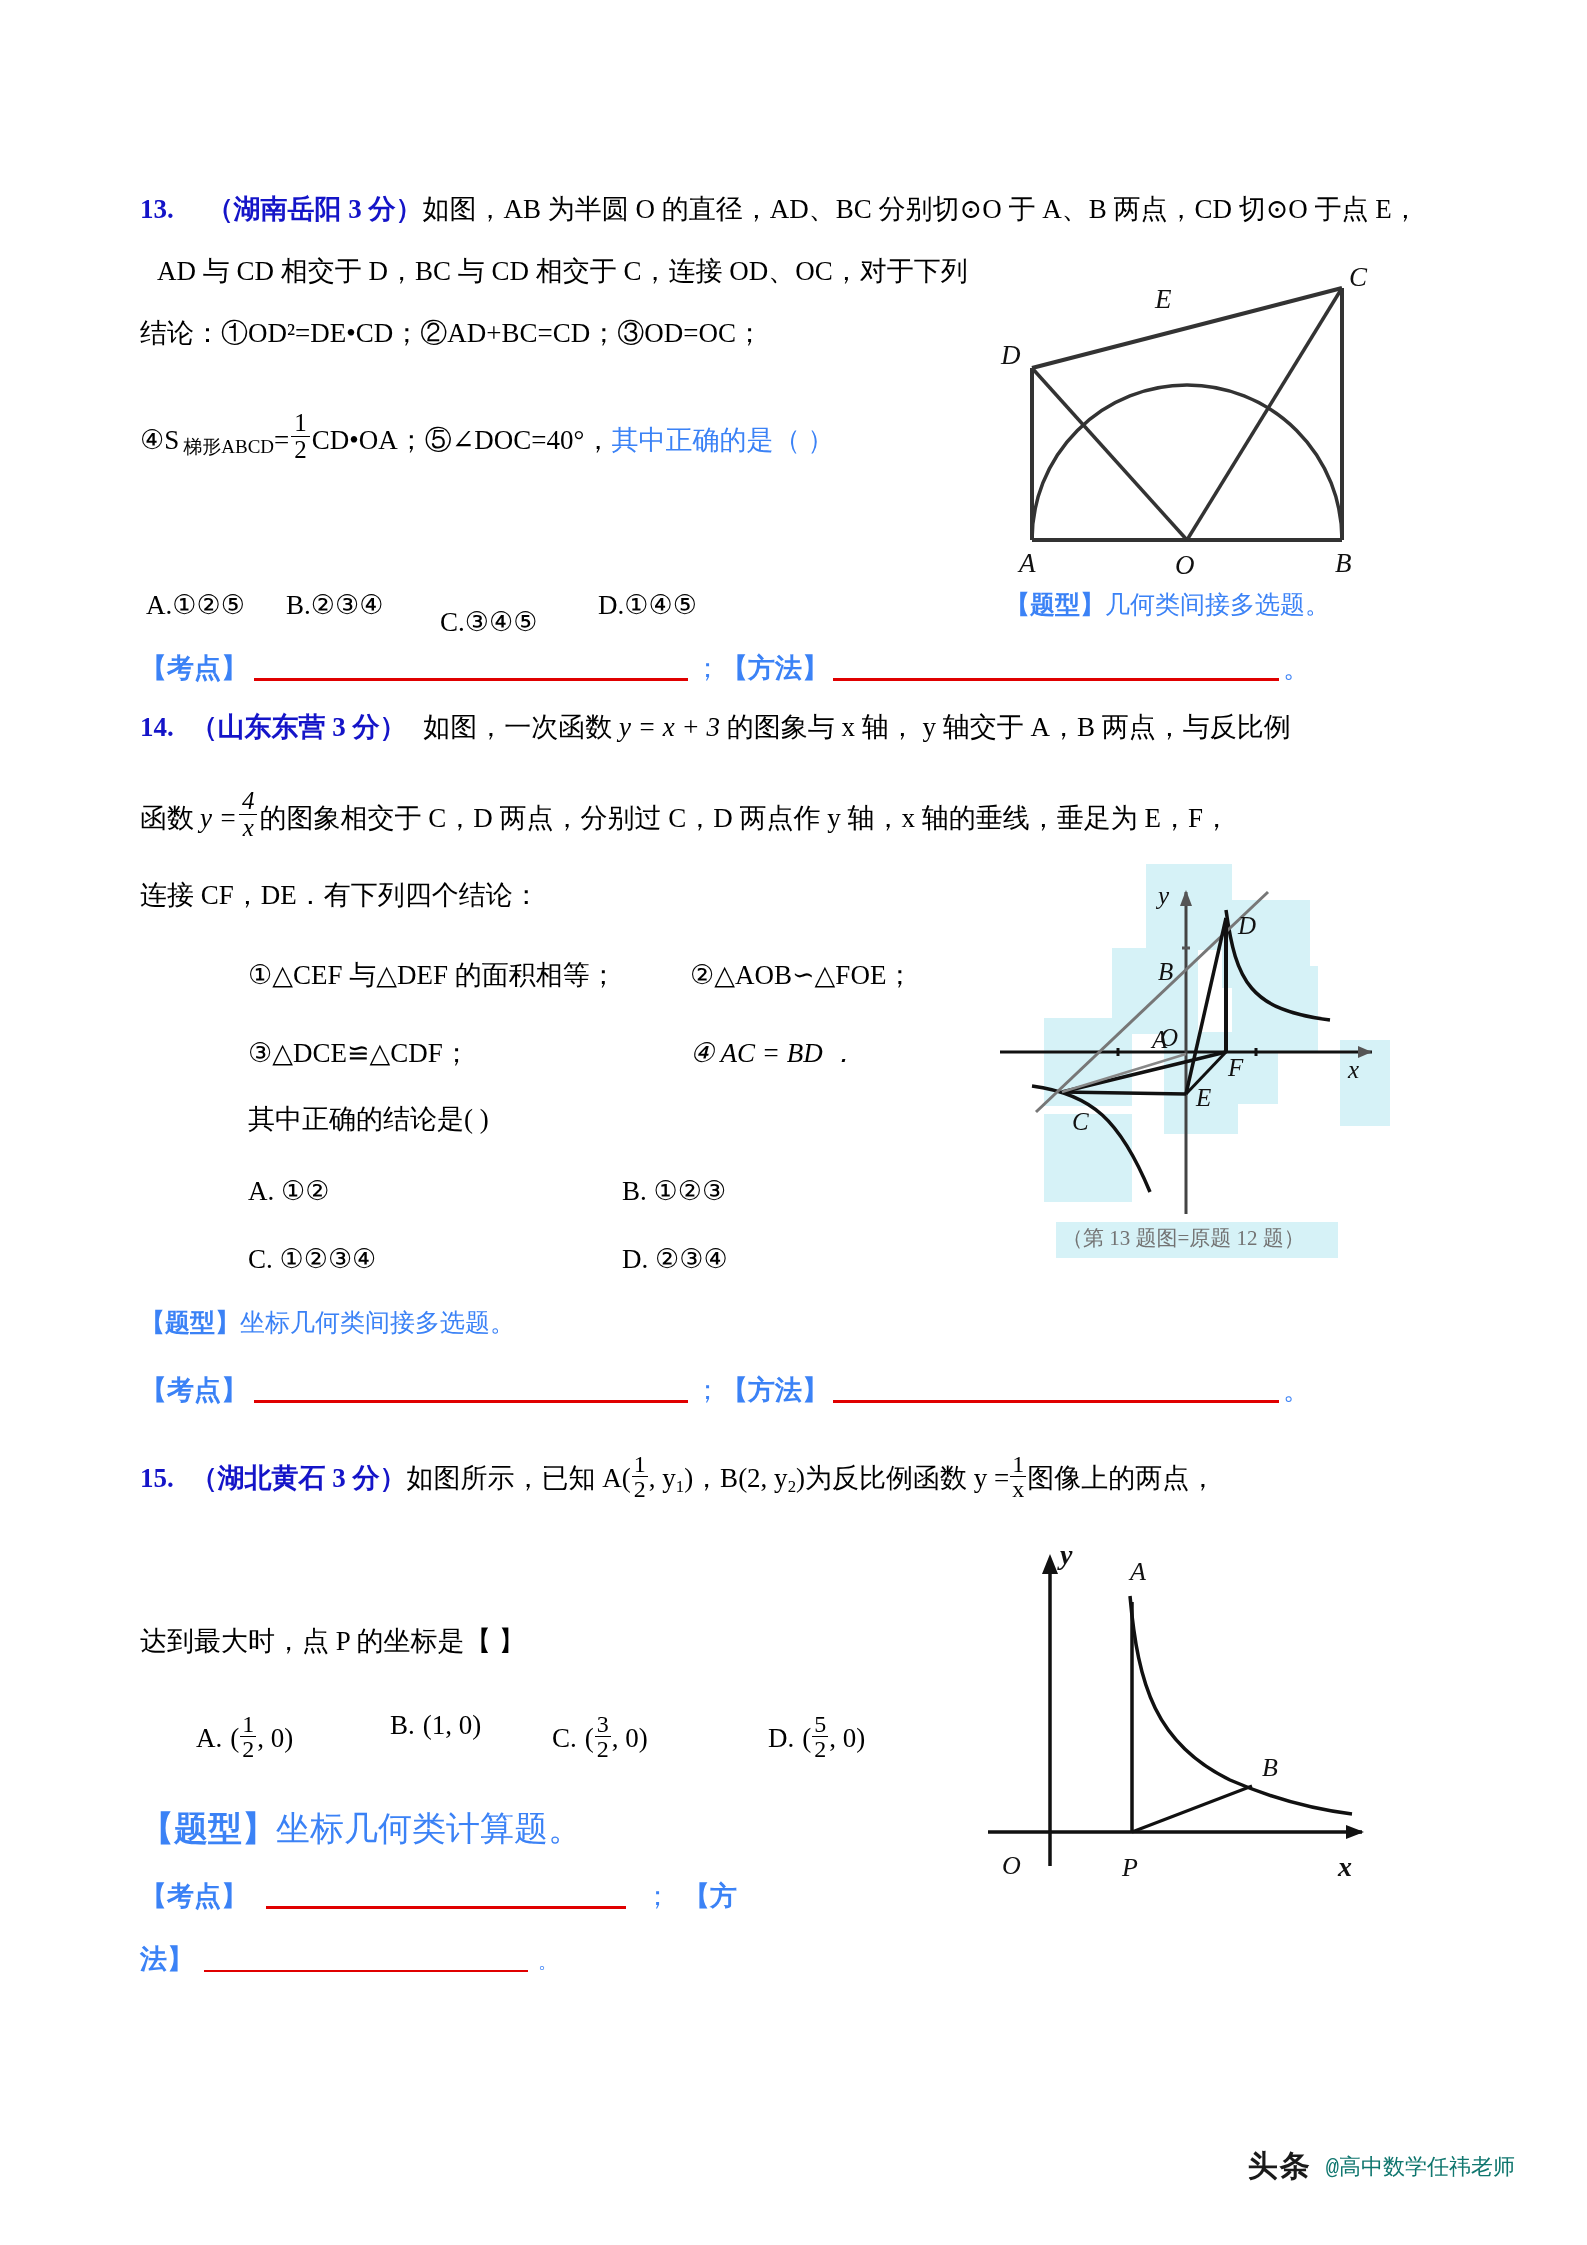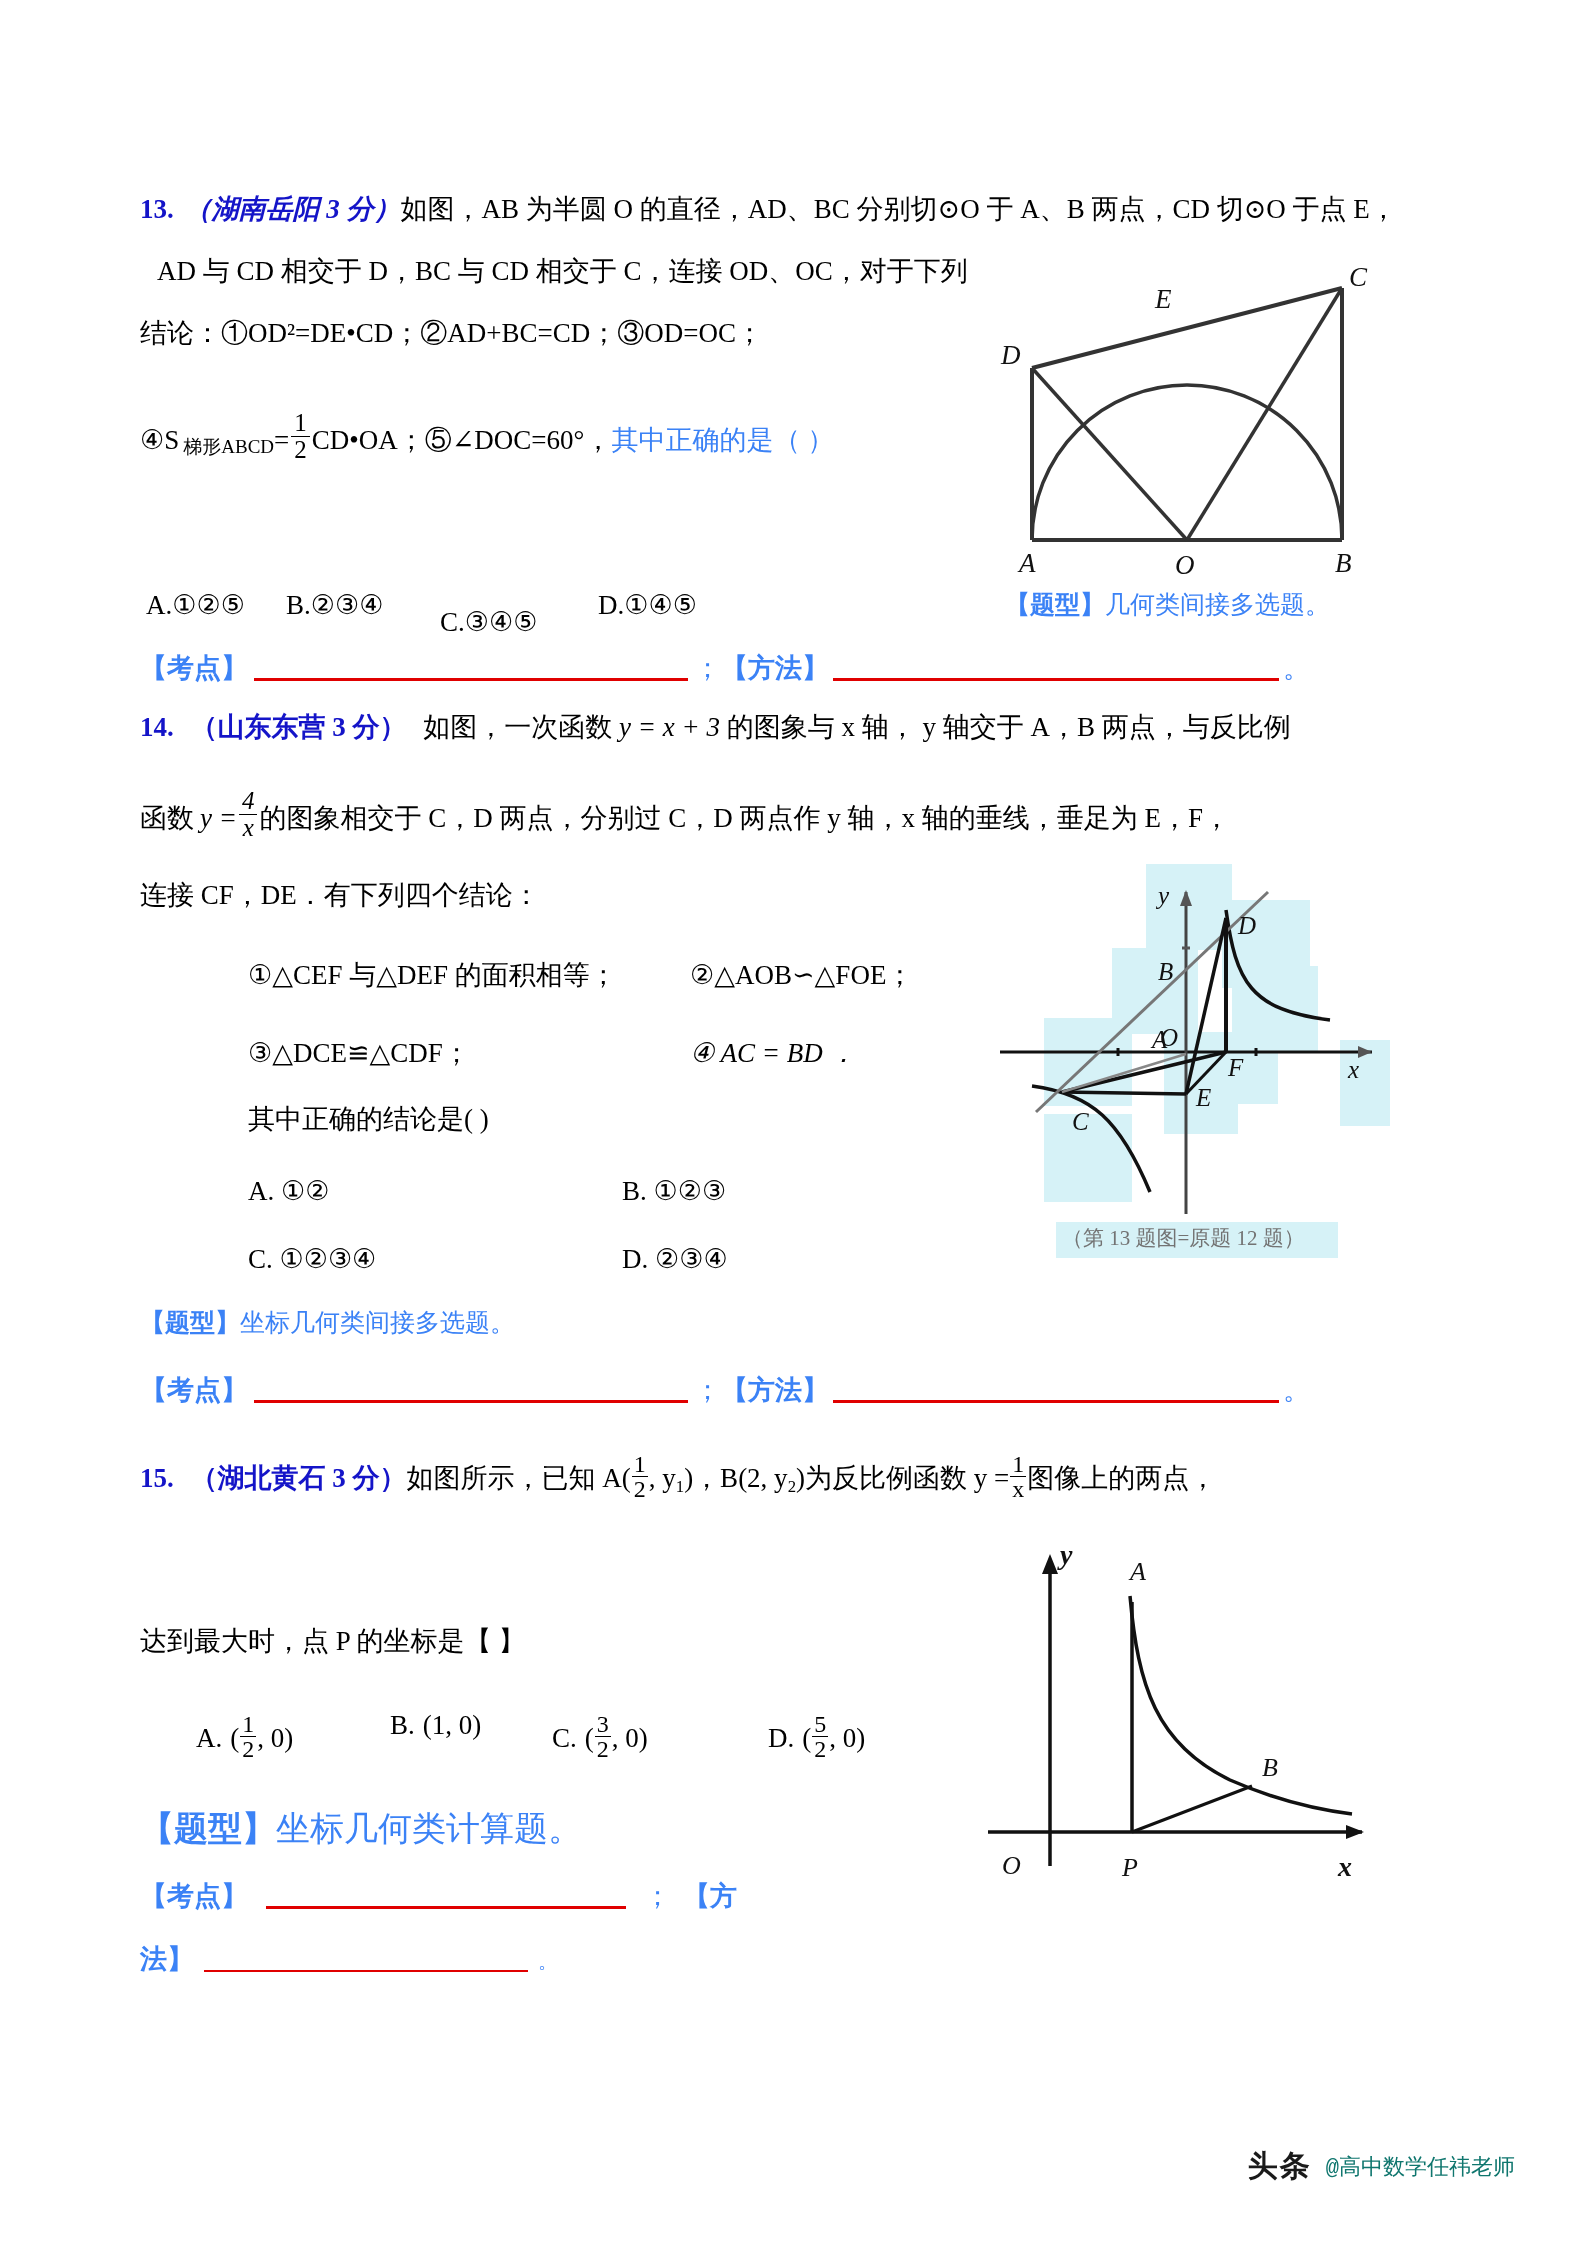--- a/index.html
+++ b/index.html
@@ -45,33 +45,33 @@
            font-family:Liberation Mono, monospace;}
   svg{display:block;}
 </style>
 </head>
 <body>
 
 <div class="page">
 
   <div class="q" style="left:140px;top:196px;">
     <span class="blue">13.</span>
-    <span class="blue" style="margin-left:4px;font-style:italic;">（湖南岳阳 3 分）</span><span>如图，AB 为半圆 O 的直径，AD、BC 分别切⊙O 于 A、B 两点，CD 切⊙O 于点 E，</span>
+    <span class="blue" style="margin-left:26px;">（湖南岳阳 3 分）</span><span>如图，AB 为半圆 O 的直径，AD、BC 分别切⊙O 于 A、B 两点，CD 切⊙O 于点 E，</span>
   </div>
 
   <div class="q" style="left:157px;top:258px;">
     <span>AD 与 CD 相交于 D，BC 与 CD 相交于 C，连接 OD、OC，对于下列</span>
   </div>
 
   <div class="q" style="left:140px;top:320px;">
     <span>结论：①OD²=DE•CD；②AD+BC=CD；③OD=OC；</span>
   </div>
 
   <div class="q" style="left:140px;top:412px;">
-    <span>④S</span><span class="small" style="vertical-align:-4px;margin-left:4px;">梯形ABCD</span><span>=</span><span class="frac"><span class="num">1</span><span class="den">2</span></span><span>CD•OA；⑤∠DOC=60°，</span><span class="red" style="font-weight:normal;">其中正确的是（   ）</span>
+    <span>④S</span><span class="small" style="vertical-align:-4px;margin-left:4px;">梯形ABCD</span><span>=</span><span class="frac"><span class="num">1</span><span class="den">2</span></span><span>CD•OA；⑤∠DOC=40°，</span><span class="red" style="font-weight:normal;">其中正确的是（   ）</span>
   </div>
 
   <div class="q" style="left:146px;top:592px;">
     <span>A.①②⑤</span></div>
   <div class="q" style="left:286px;top:592px;">
     <span>B.②③④</span></div>
   <div class="q" style="left:440px;top:592px;margin-top:17px;">
     <span>C.③④⑤</span></div>
   <div class="q" style="left:598px;top:592px;">
     <span>D.①④⑤</span></div>

